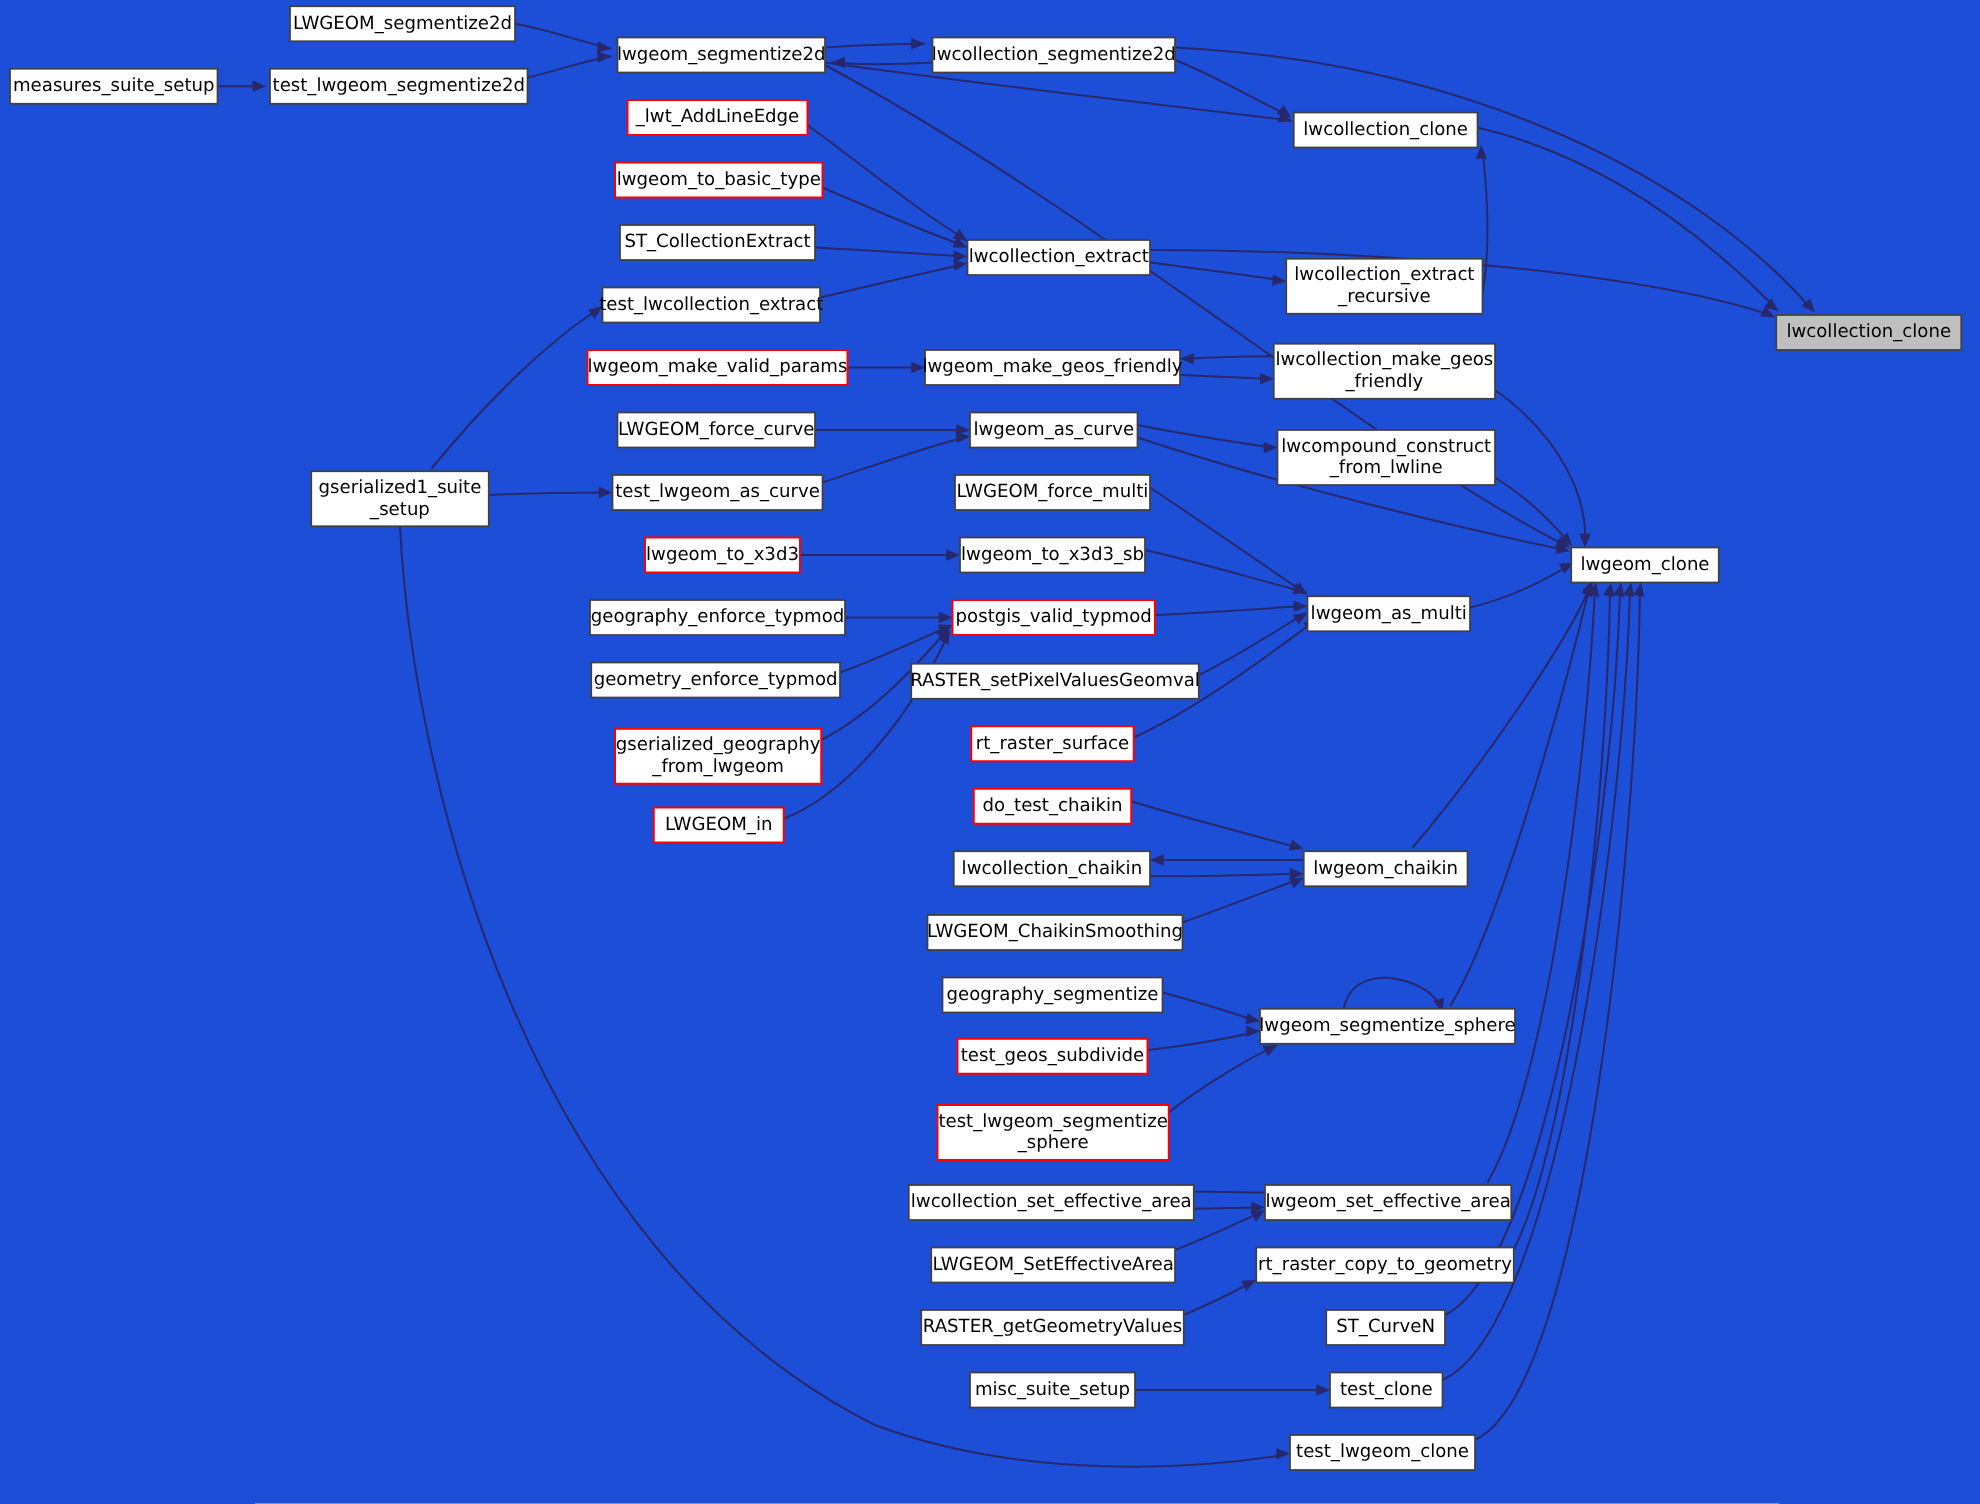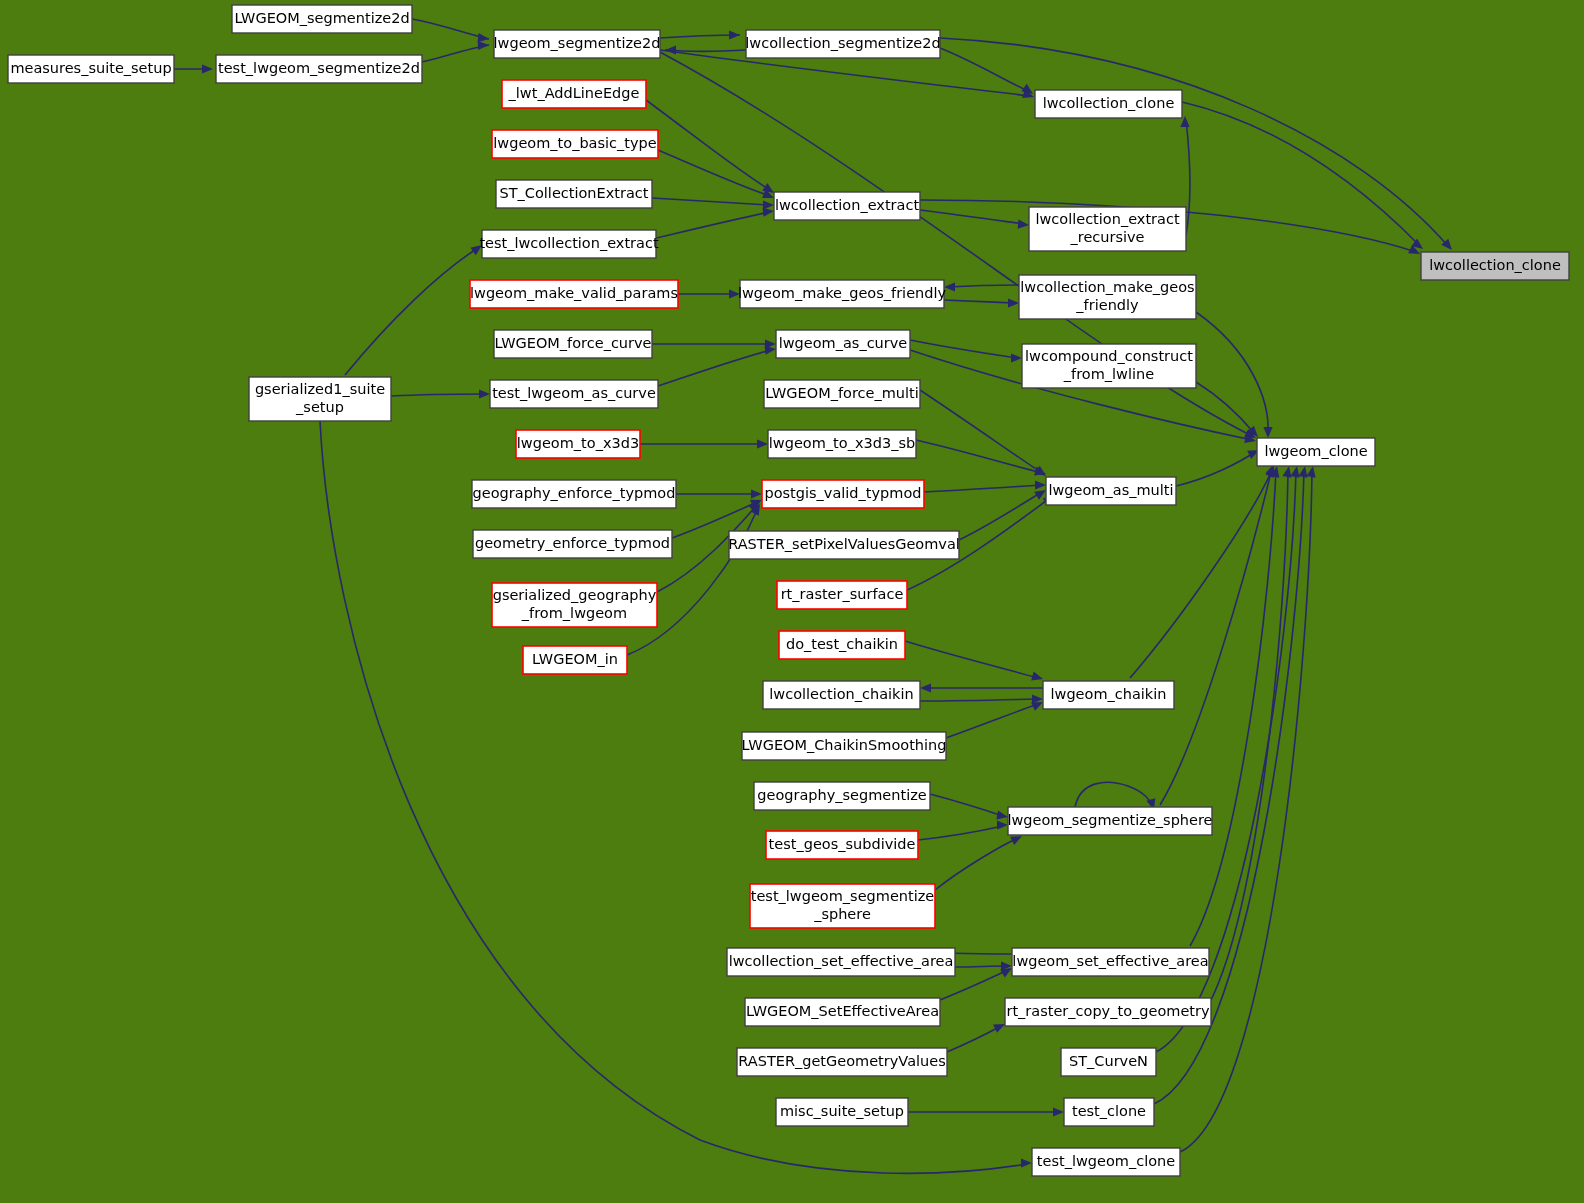--- a/index.html
+++ b/index.html
@@ -4,21 +4,21 @@
 <style>
   html, body {
     margin: 0;
     padding: 0;
     background: #ffffff;
   }
   #graph-root {
     position: relative;
     width: 1584px;
     height: 1203px;
-    background: #4d7c0f;
+    background: #1d4ed8;
     font-family: "DejaVu Sans", "Liberation Sans", sans-serif;
     overflow: hidden;
   }
   svg#callgraph {
     position: absolute;
     top: 0;
     left: 0;
     width: 1584px;
     height: 1203px;
   }

